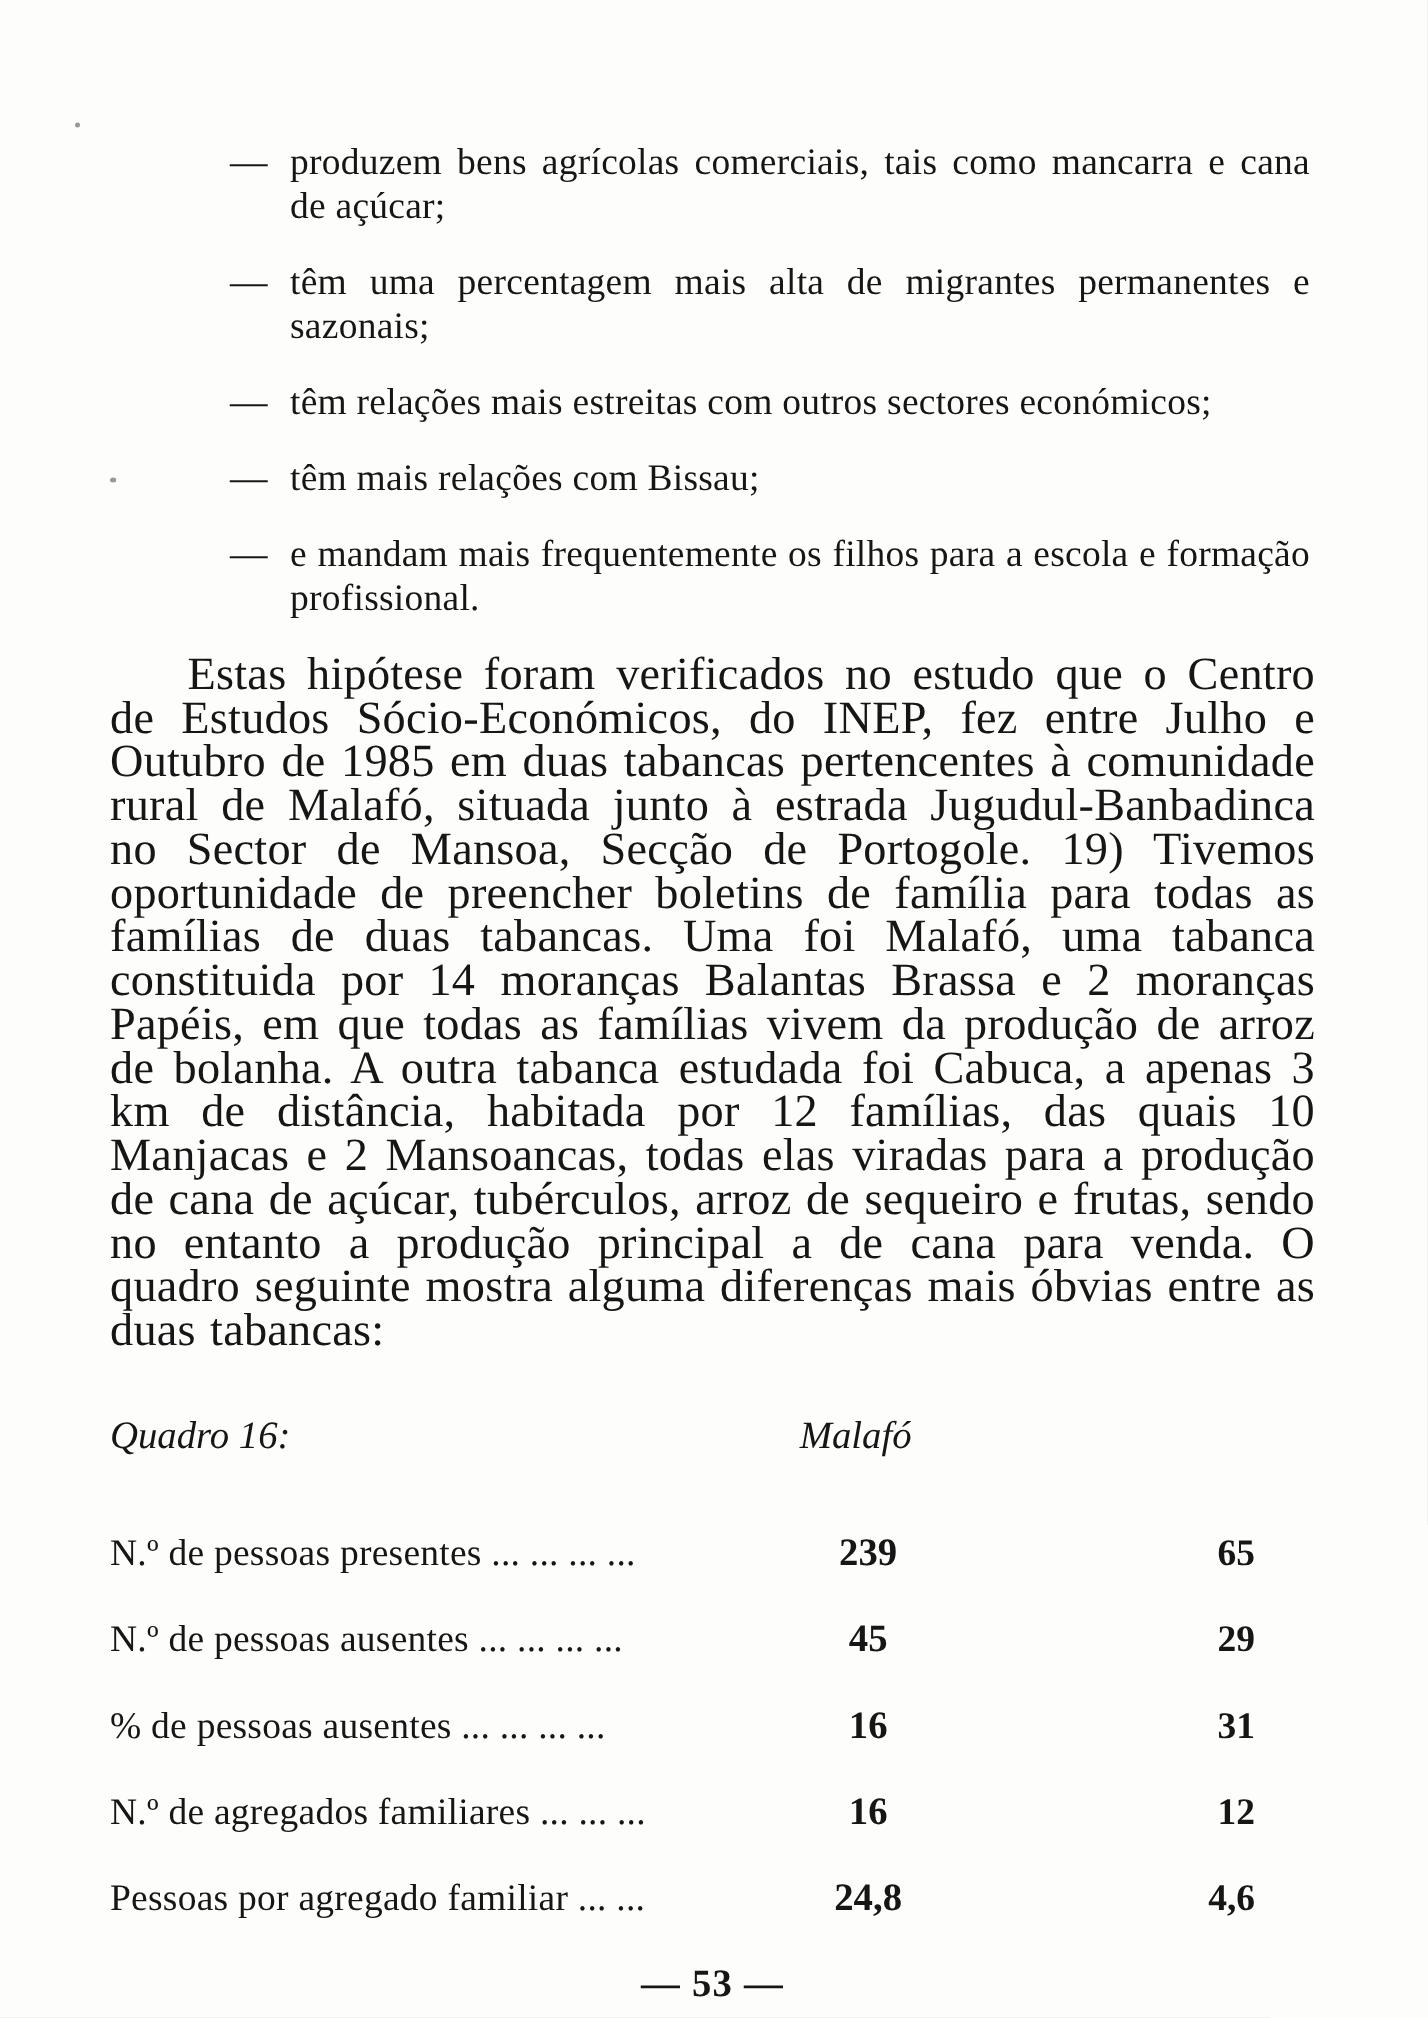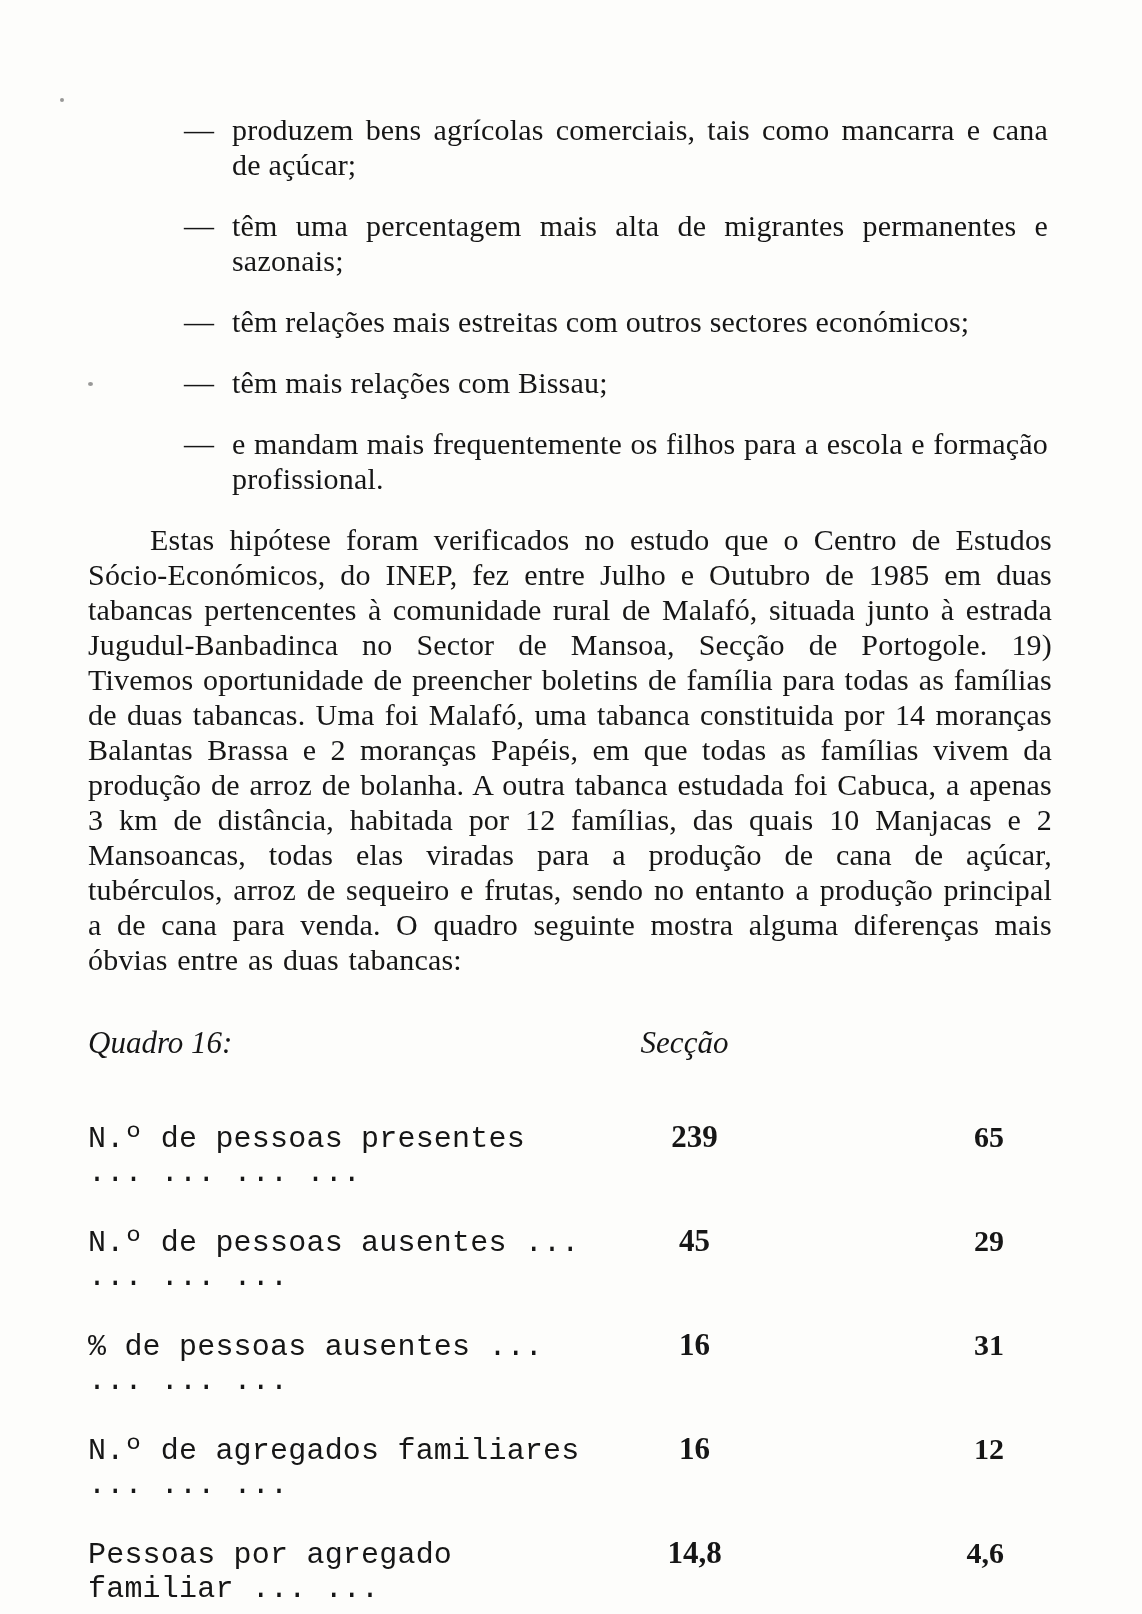--- a/index.html
+++ b/index.html
@@ -38,21 +38,21 @@
   }
   .bullet .btext {
     flex: 1 1 auto;
     text-align: justify;
     padding-right: 4px;
   }
 
   
   .paragraph {
     margin-top: 6px;
-    font-size: 30px;
+    font-size: 37px;
     line-height: 35px;
     text-align: justify;
     text-indent: 62px;
     letter-spacing: .2px;
     word-spacing: 2px;
   }
 
   
   .quadro { margin-top: 48px; }
   .trow {
@@ -61,21 +61,21 @@
     align-items: baseline;
   }
   .thead { margin-bottom: 58px; gap: 10px; }
   .thead .c1, .thead .c2, .thead .c3 {
     font-style: italic;
     font-size: 31px;
   }
   .thead .c2 { text-align: center; }
   .thead .c3 { text-align: right; }
   .tbody .trow { margin-bottom: 33px; }
-  .tbody .c1 { font-size: 30px; letter-spacing: .2px; font-family: Liberation Mono, monospace; }
+  .tbody .c1 { font-size: 30px; letter-spacing: .2px; }
   .tbody .c2 {
     text-align: center;
     font-size: 31px;
     font-weight: 700;
     font-family: Liberation Serif, serif;
   }
   .tbody .c3 {
     text-align: right;
     padding-right: 48px;
     font-size: 30px;
@@ -127,21 +127,21 @@
     </div>
 
   </section>
 
   <p class="paragraph">Estas hipótese foram verificados no estudo que o Centro de Estudos Sócio-Económicos, do INEP, fez entre Julho e Outubro de 1985 em duas tabancas pertencentes à comunidade rural de Malafó, situada junto à estrada Jugudul-Banbadinca no Sector de Mansoa, Secção de Portogole. 19) Tivemos oportunidade de preencher boletins de família para todas as famílias de duas tabancas. Uma foi Malafó, uma tabanca constituida por 14 moranças Balantas Brassa e 2 moranças Papéis, em que todas as famílias vivem da produção de arroz de bolanha. A outra tabanca estudada foi Cabuca, a apenas 3 km de distância, habitada por 12 famílias, das quais 10 Manjacas e 2 Mansoancas, todas elas viradas para a produção de cana de açúcar, tubérculos, arroz de sequeiro e frutas, sendo no entanto a produção principal a de cana para venda. O quadro seguinte mostra alguma diferenças mais óbvias entre as duas tabancas:</p>
 
   <section class="quadro">
 
     <div class="trow thead">
       <span class="c1">Quadro 16:</span>
-      <span class="c2">Secção</span>
+      <span class="c2">Malafó</span>
     </div>
 
     <div class="tbody">
 
       <div class="trow">
         <span class="c1">N.º de pessoas presentes ... ... ... ...</span>
         <span class="c2">239</span>
         <span class="c3">65</span>
       </div>
 
@@ -158,21 +158,21 @@
       </div>
 
       <div class="trow">
         <span class="c1">N.º de agregados familiares ... ... ...</span>
         <span class="c2">16</span>
         <span class="c3">12</span>
       </div>
 
       <div class="trow">
         <span class="c1">Pessoas por agregado familiar ... ...</span>
-        <span class="c2">14,8</span>
+        <span class="c2">24,8</span>
         <span class="c3">4,6</span>
       </div>
 
     </div>
 
   </section>
 
   <div class="pagenum">— 53 —</div>
 
 </div>

